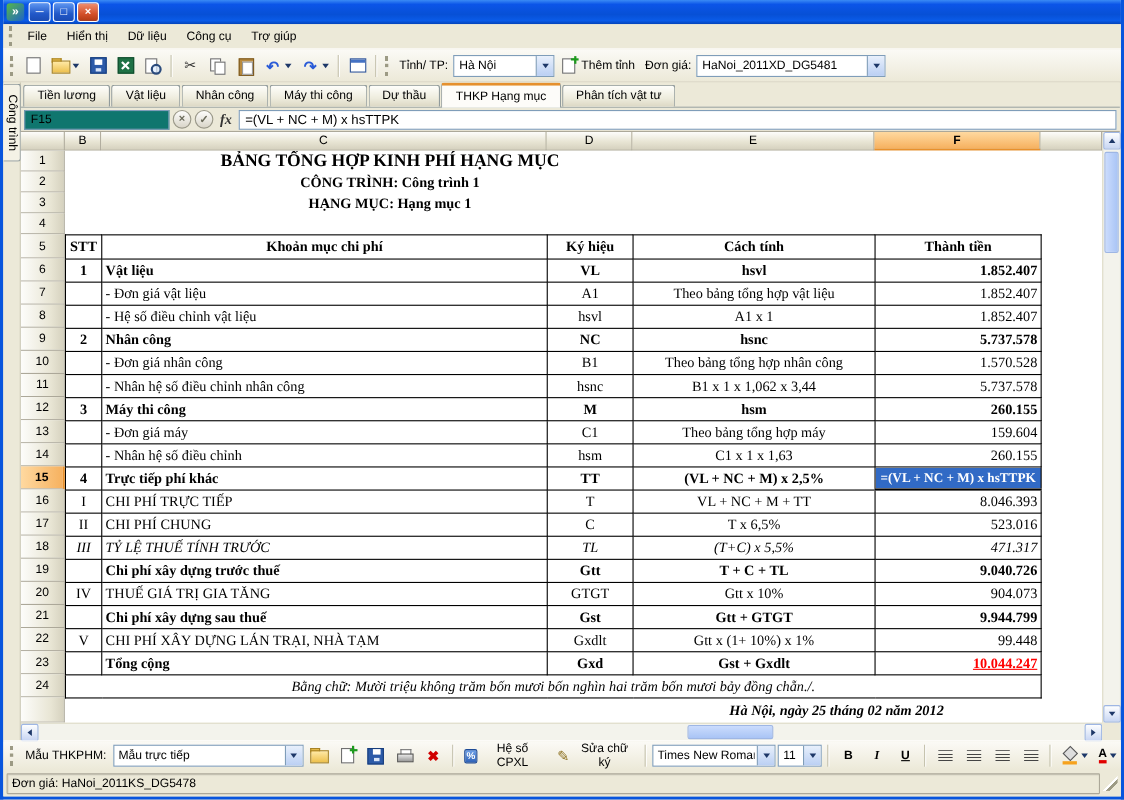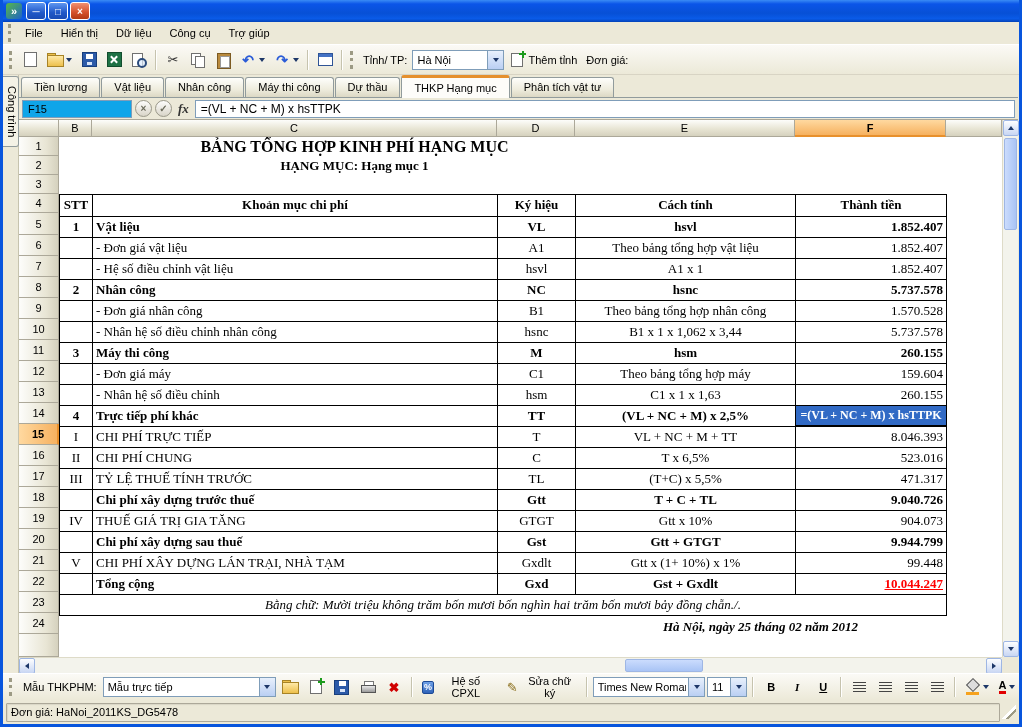--- a/index.html
+++ b/index.html
@@ -80,21 +80,21 @@
   .acolor{font-weight:bold;border-bottom:3px solid #E00000;line-height:11px;}
 
   
   .tabstrip{height:23px;display:flex;align-items:flex-end;background:#ECE9D8;padding-left:2px;border-bottom:1px solid #919B9C;}
   .tab{height:20px;line-height:19px;padding:0 12px;background:linear-gradient(#FEFEFB,#EEECDD 60%,#DCD8C4);
     border:1px solid #919B9C;border-bottom:none;border-radius:3px 3px 0 0;margin-right:1px;white-space:nowrap;}
   .tab.active{height:23px;line-height:21px;background:#FDFCF9;border-top:3px solid #E5902E;margin-bottom:-1px;position:relative;z-index:2;}
 
   
   .formulabar{height:22px;display:flex;align-items:center;gap:3px;background:#ECE9D8;padding:1px 3px;border-bottom:1px solid #ACA899;}
-  .name-box{width:110px;height:18px;background:#0ea5e9;border:1px solid #7F9DB9;padding-left:5px;line-height:16px;}
+  .name-box{width:132px;height:18px;background:#0f766e;border:1px solid #7F9DB9;padding-left:5px;line-height:16px;}
   .fbtn{width:17px;height:17px;border-radius:50%;background:linear-gradient(#FDFDFC,#D9D5C8);border:1px solid #9A9889;
     display:flex;align-items:center;justify-content:center;font-size:10px;color:#6A6A5A;font-weight:bold;}
   .fx{font-family:"Liberation Serif",serif;font-style:italic;font-weight:bold;font-size:13px;color:#333;padding:0 3px;}
   .formula-field{flex:1;height:18px;background:#fff;border:1px solid #7F9DB9;padding-left:5px;line-height:16px;font-size:12px;white-space:nowrap;overflow:hidden;}
 
   
   .main{display:flex;height:598px;}
   .side-strip{width:16px;background:#ECE9D8;border-right:1px solid #C6C3AE;display:flex;flex-direction:column;align-items:center;}
   .side-tab{writing-mode:vertical-rl;padding:9px 0;margin-top:1px;width:16px;text-align:center;
     background:#F4F2E6;border:1px solid #919B9C;border-left:none;border-radius:0 3px 3px 0;white-space:nowrap;}
@@ -229,20 +229,26 @@
       <span class="cv">Hà Nội</span>
       <span class="dd-btn">
           <span class="arr-down"></span>
         </span>
     </div>
     <button class="tbtn">
       <span class="icon ic-addsheet"></span>
       <span>Thêm tỉnh</span>
     </button>
     <span class="tlabel">Đơn giá:</span>
+    <div class="combo" style="width:172px">
+      <span class="cv">HaNoi_2011XD_DG5481</span>
+      <span class="dd-btn">
+          <span class="arr-down"></span>
+        </span>
+    </div>
   </div>
 
   <div class="main">
     <div class="side-strip">
       <div class="side-tab">Công trình</div>
     </div>
 
     <div class="work">
 
       <div class="tabstrip">
@@ -312,20 +318,25 @@
                     <col style="width: 151px;">
                   </colgroup>
                   <tbody>
                     <tr style="height: 19px;">
                       <td class="free" colspan="5">
                         <div class="title-inner t1">BẢNG TỔNG HỢP KINH PHÍ HẠNG MỤC</div>
                       </td>
                     </tr>
                     <tr style="height: 19px;">
                       <td class="free" colspan="5">
+                        <div class="title-inner t2">CÔNG TRÌNH: Công trình 1</div>
+                      </td>
+                    </tr>
+                    <tr style="height: 19px;">
+                      <td class="free" colspan="5">
                         <div class="title-inner t2">HẠNG MỤC: Hạng mục 1</div>
                       </td>
                     </tr>
                     <tr style="height: 19px;">
                       <td class="free" colspan="5"></td>
                     </tr>
                     <tr style="height: 22px;">
                       <th class="tb">STT</th>
                       <th class="tb">Khoản mục chi phí</th>
                       <th class="tb">Ký hiệu</th>
@@ -409,21 +420,21 @@
                       <td class="tb c">VL + NC + M + TT</td>
                       <td class="tb r">8.046.393</td>
                     </tr>
                     <tr style="height: 21px;">
                       <td class="tb c">II</td>
                       <td class="tb l">CHI PHÍ CHUNG</td>
                       <td class="tb c">C</td>
                       <td class="tb c">T x 6,5%</td>
                       <td class="tb r">523.016</td>
                     </tr>
-                    <tr style="height: 21px;">
+                    <tr style="height: 21px; font-style: italic;">
                       <td class="tb c">III</td>
                       <td class="tb l">TỶ LỆ THUẾ TÍNH TRƯỚC</td>
                       <td class="tb c">TL</td>
                       <td class="tb c">(T+C) x 5,5%</td>
                       <td class="tb r">471.317</td>
                     </tr>
                     <tr class="bold-row" style="height: 21px;">
                       <td class="tb c"></td>
                       <td class="tb l">Chi phí xây dựng trước thuế</td>
                       <td class="tb c">Gtt</td>

